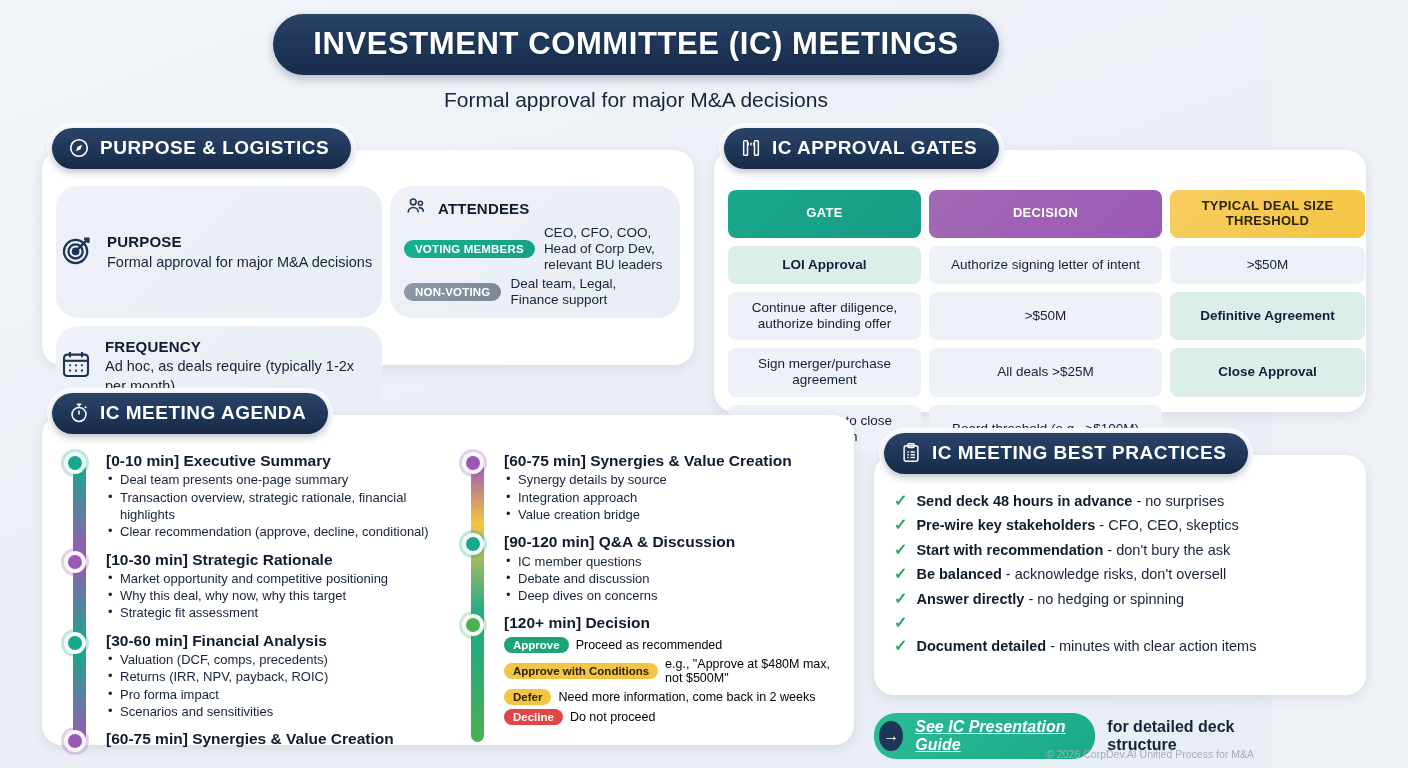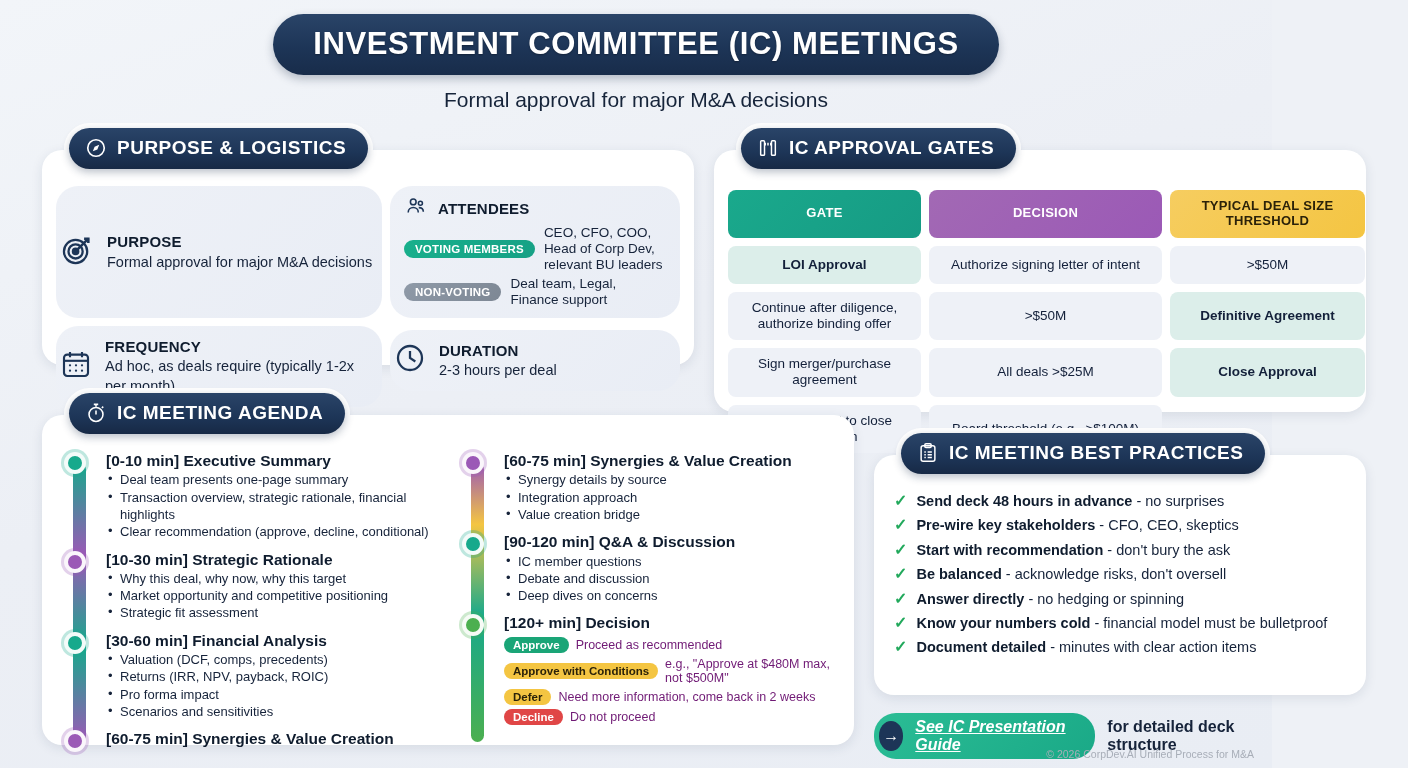--- a/index.html
+++ b/index.html
@@ -35,21 +35,21 @@
 
   
   .panel {
     position: absolute;
     background: #ffffff;
     border-radius: 20px;
     box-shadow: 0 3px 12px rgba(30,50,80,.10);
   }
   .hdr-pill {
     position: absolute;
-    top: -22px; left: 27px;
+    top: -22px; left: 10px;
     display: flex; align-items: center; gap: 10px;
     background: linear-gradient(180deg,#2a4468 0%,#1d3557 60%,#172945 100%);
     color: #fff;
     border-radius: 26px;
     padding: 9px 22px 10px 16px;
     font-size: 19px; font-weight: bold; letter-spacing: .5px;
     box-shadow: 0 3px 8px rgba(20,40,70,.30), 0 0 0 5px #fff;
     white-space: nowrap;
   }
   .hdr-pill svg { display:block; }
@@ -133,21 +133,21 @@
   .node-list li::before {
     content: "•"; position: absolute; left: 2px; top: -1px; color:#16233a; font-size: 13px;
   }
   .dec-row { display: flex; align-items: center; gap: 7px; margin-top: 4px; }
   .dbadge { flex:0 0 auto; font-size: 11.5px; font-weight: bold; border-radius: 11px;
             padding: 2px 9px; white-space: nowrap; }
   .dbadge.approve { background:#1aa577; color:#fff; }
   .dbadge.cond    { background:#f4c542; color:#2b2209; }
   .dbadge.defer   { background:#f4c542; color:#2b2209; }
   .dbadge.decline { background:#e04646; color:#fff; }
-  .dec-txt { font-size: 12.5px; color:#701a75; }
+  .dec-txt { font-size: 12.5px; color:#000000; }
 
   
   #bp-panel { left: 874px; top: 455px; width: 492px; height: 240px; }
   .bp-list { position:absolute; top: 38px; left: 20px; right: 14px; }
   .bp-item { display: flex; align-items: baseline; gap: 9px; margin-bottom: 7px; }
   .bp-check { flex:0 0 auto; color:#22a95c; font-size: 16px; font-weight: bold; line-height: 1; }
   .bp-text { font-size: 14.5px; color:#16233a; line-height: 1.2; }
   .bp-text b { color:#0f1c2e; }
 
   
@@ -246,32 +246,20 @@
                 <circle cx="16.5" cy="17" r=".85"></circle>
             </g>
           </svg>
         </span>
         <span class="ic-txt">
           <span class="ic-title">FREQUENCY</span><br>
           <span class="ic-desc">Ad hoc, as deals require (typically 1-2x per month)</span>
         </span>
       </div>
 
-      <div class="info-card" style="align-self:start; margin-top:4px;">
-        <span class="ic-ico">
-          <svg width="32" height="32" viewBox="0 0 24 24" fill="none" stroke="#1d3557" stroke-width="1.7">
-            <circle cx="12" cy="12" r="9"></circle>
-              <path d="M12 6.8V12l4 2.6"></path>
-          </svg>
-        </span>
-        <span class="ic-txt">
-          <span class="ic-title">DURATION</span><br>
-          <span class="ic-desc">2-3 hours per deal</span>
-        </span>
-      </div>
     </div>
   </div>
 
   <div class="panel" id="gates-panel">
     <div class="hdr-pill">
       <span>
         <svg width="22" height="22" viewBox="0 0 24 24" fill="none" stroke="#fff" stroke-width="1.6">
           <rect x="4" y="4" width="4.2" height="16" rx="1"></rect>
           <rect x="15.8" y="4" width="4.2" height="16" rx="1"></rect>
           <path d="M9 6.2v3M12 6.2v3M15 6.2v3"></path>
@@ -326,22 +314,22 @@
             <li>Deal team presents one-page summary</li>
             <li>Transaction overview, strategic rationale, financial highlights</li>
             <li>Clear recommendation (approve, decline, conditional)</li>
           </ul>
         </div>
 
         <div class="node">
           <span class="dot purple"></span>
           <div class="node-title">[10-30 min] Strategic Rationale</div>
           <ul class="node-list">
+            <li>Market opportunity and competitive positioning</li>
             <li>Why this deal, why now, why this target</li>
-            <li>Market opportunity and competitive positioning</li>
             <li>Strategic fit assessment</li>
           </ul>
         </div>
 
         <div class="node">
           <span class="dot teal"></span>
           <div class="node-title">[30-60 min] Financial Analysis</div>
           <ul class="node-list">
             <li>Valuation (DCF, comps, precedents)</li>
             <li>Returns (IRR, NPV, payback, ROIC)</li>
@@ -431,21 +419,20 @@
       <div class="bp-item">
         <span class="bp-check">✓</span>
         <span class="bp-text"><b>Be balanced</b><span> - acknowledge risks, don't oversell</span></span>
       </div>
       <div class="bp-item">
         <span class="bp-check">✓</span>
         <span class="bp-text"><b>Answer directly</b><span> - no hedging or spinning</span></span>
       </div>
       <div class="bp-item">
         <span class="bp-check">✓</span>
-        <span class="bp-text"><b>Know your numbers cold</b><span> - financial model must be bulletproof</span></span>
       </div>
       <div class="bp-item">
         <span class="bp-check">✓</span>
         <span class="bp-text"><b>Document detailed</b><span> - minutes with clear action items</span></span>
       </div>
     </div>
   </div>
 
   <div id="cta">
     <div class="cta-pill">

